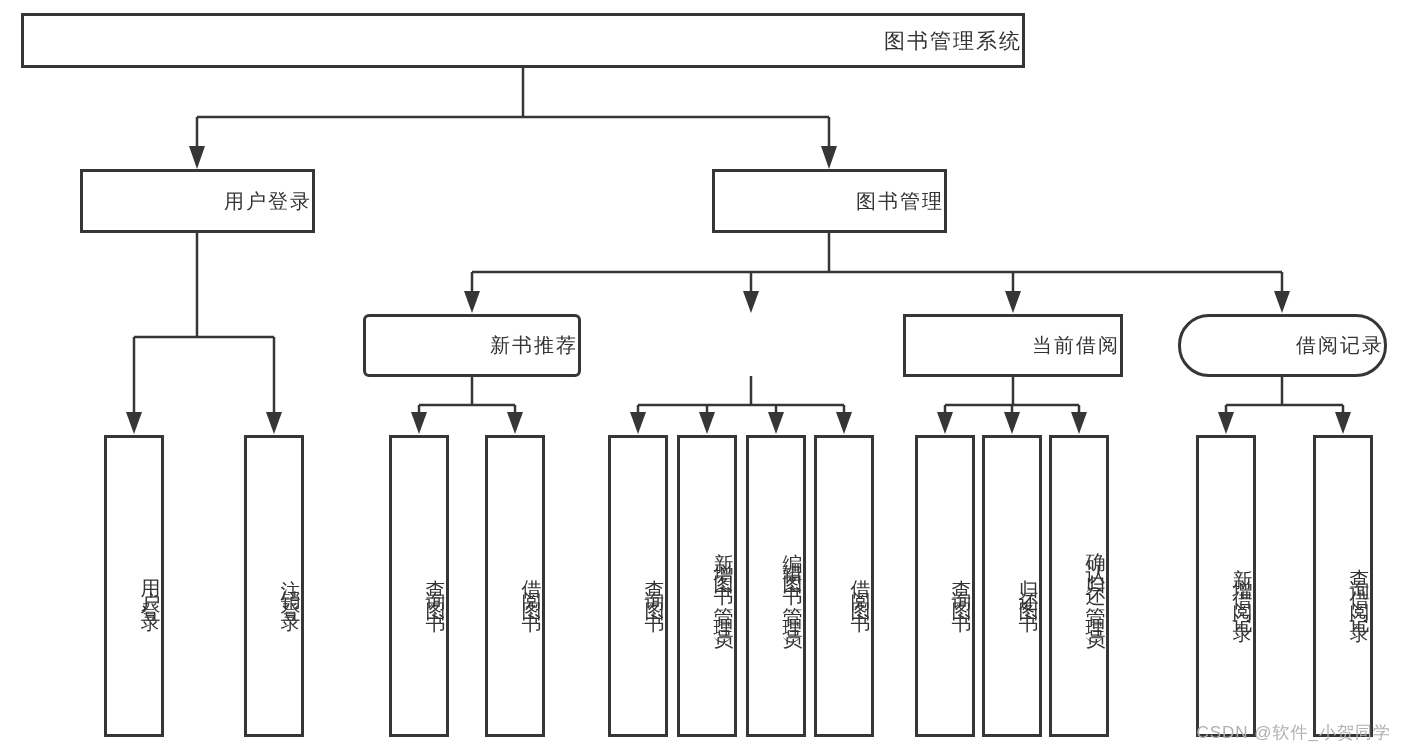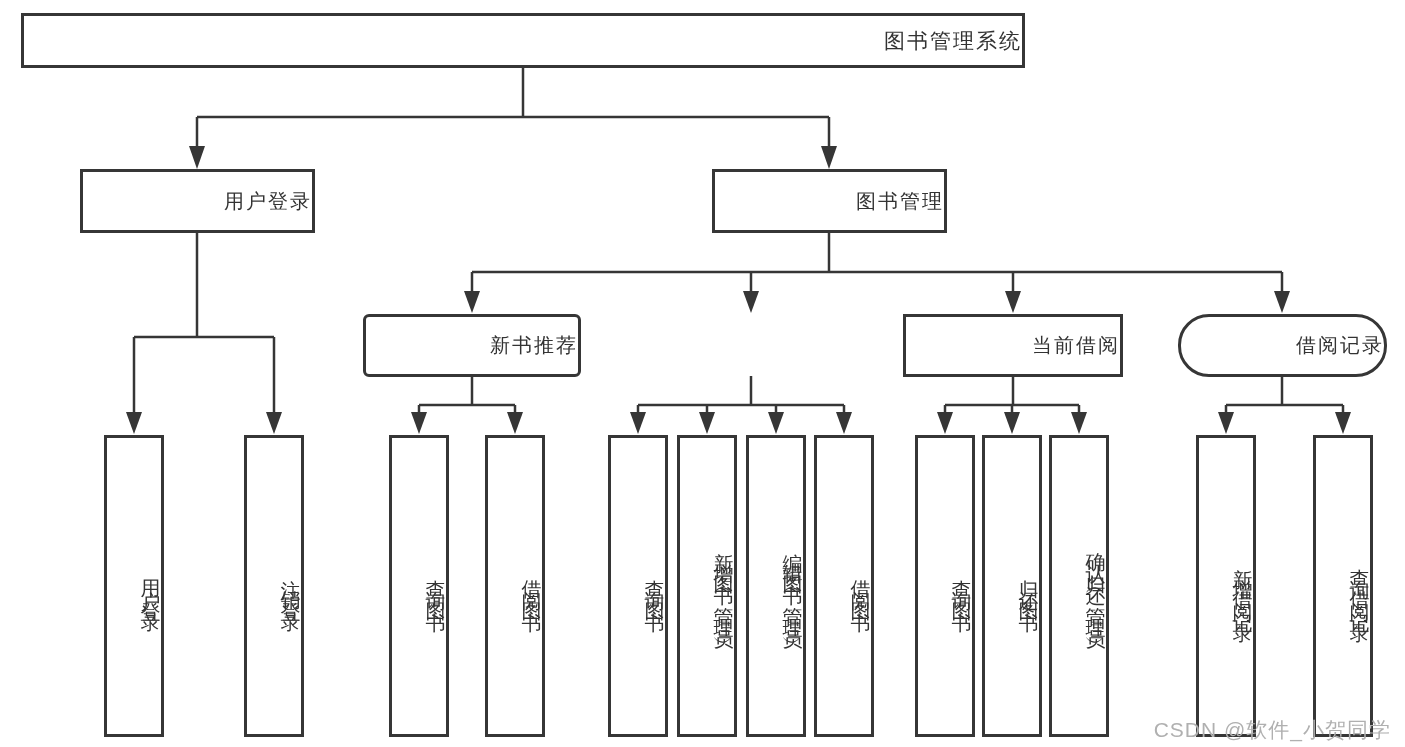--- a/index.html
+++ b/index.html
@@ -31,21 +31,21 @@
     text-orientation: mixed;
     letter-spacing: 11px;
     line-height: 1;
     font-size: 20px;
   }
   .watermark {
     position: absolute;
     right: 14px;
     bottom: 3px;
     color: #b0b0b0;
-    font-size: 21px;
+    font-size: 17px;
     letter-spacing: 1px;
     z-index: 5;
     white-space: nowrap;
   }
 </style>
 </head>
 <body>
 
 <div id="canvas">
 

